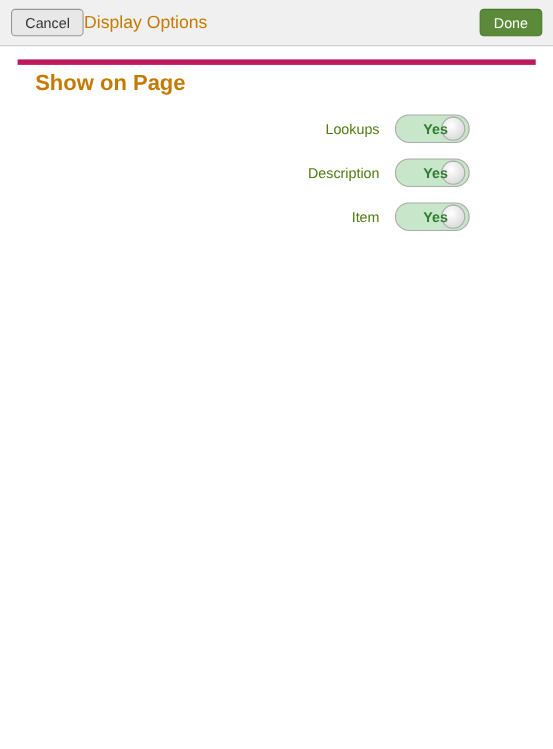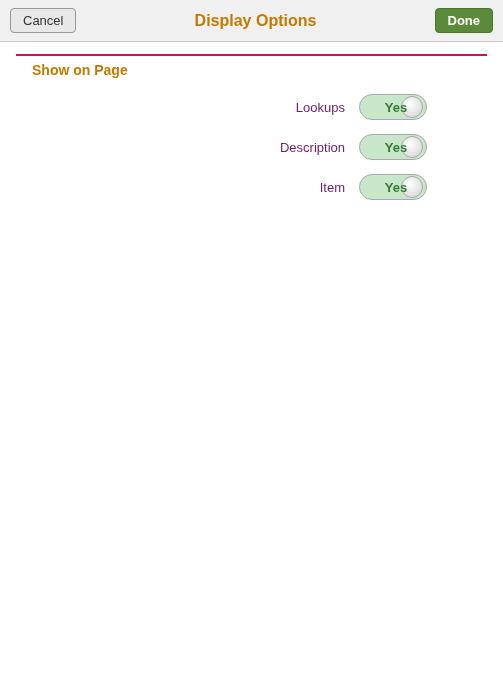--- a/index.html
+++ b/index.html
@@ -42,34 +42,33 @@
       border-radius: 4px;
       padding: 4px 12px;
       font-size: 13px;
       cursor: pointer;
       color: #333;
     }
 
     .header-title {
       color: #c47a00;
       font-size: 16px;
-      font-weight: bold;
-      text-align: center;
+      font-weight: normal;
       flex: 1;
     }
 
     .done-btn {
       background: #5a8a3a;
       border: 1px solid #4a7a2a;
       border-radius: 4px;
       padding: 4px 12px;
       font-size: 13px;
       cursor: pointer;
       color: #fff;
-      font-weight: bold;
+      font-weight: normal;
     }
 
     
     .content {
       padding: 12px 16px;
     }
 
     
     .field-row {
       display: flex;
@@ -95,40 +94,40 @@
       font-size: 13px;
       border: 1px solid #aaa;
       border-radius: 3px;
       background: #fff;
       width: 155px;
     }
 
     
     .section-header {
       color: #c47a00;
-      font-size: 14px;
+      font-size: 20px;
       font-weight: bold;
       padding: 6px 0 6px 16px;
-      border-top: 2px solid #be185d;
+      border-top: 5px solid #be185d;
       margin-bottom: 10px;
     }
 
     
     .toggle-row {
       display: flex;
       align-items: center;
       justify-content: flex-end;
       margin-bottom: 14px;
       padding-right: 60px;
     }
 
     .toggle-label {
       text-align: right;
       margin-right: 14px;
-      color: #701a75;
+      color: #4d7c0f;
       font-size: 13px;
       min-width: 80px;
     }
 
     
     .toggle-switch {
       display: flex;
       align-items: center;
       cursor: pointer;
       background: #c8e6c9;

